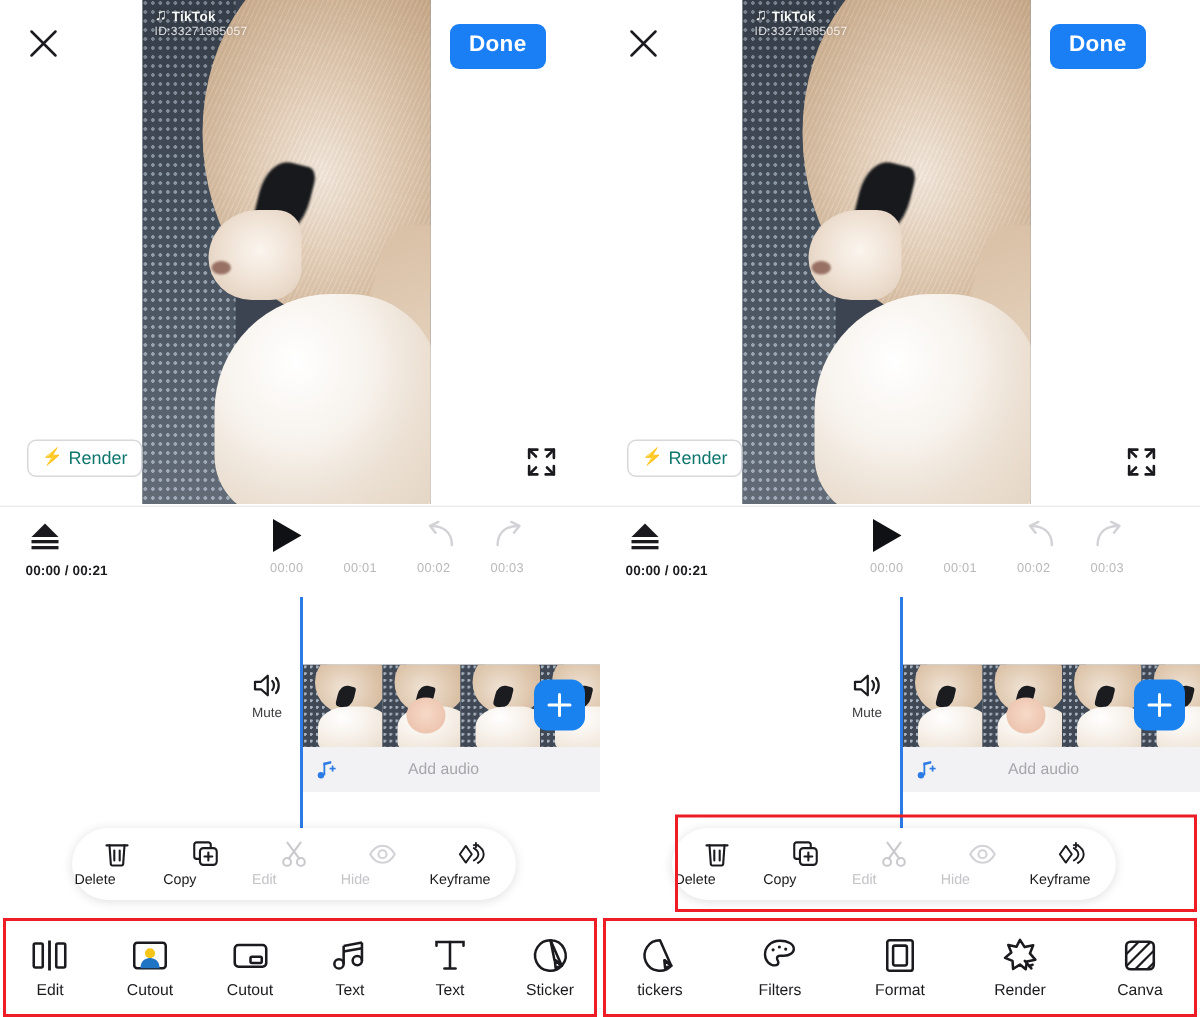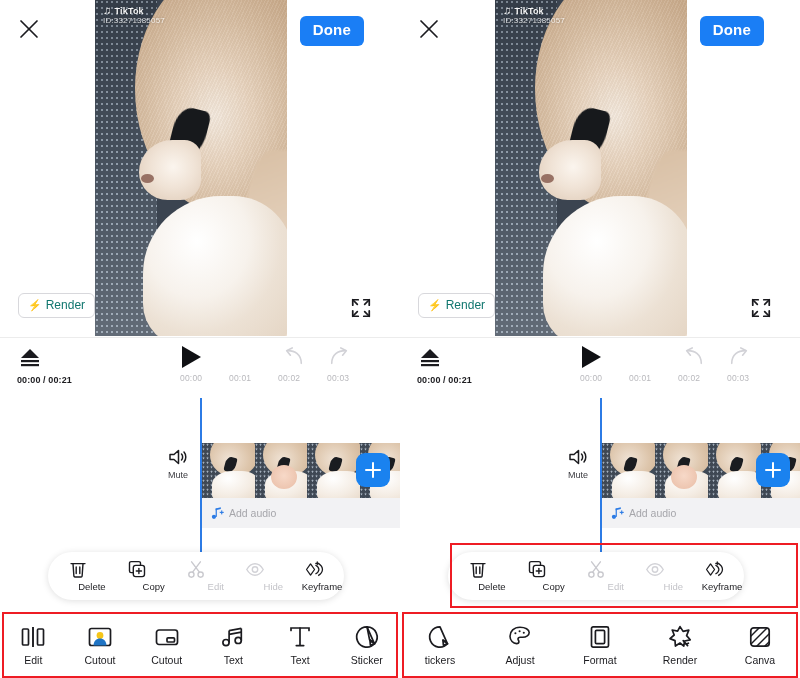--- a/index.html
+++ b/index.html
@@ -188,35 +188,35 @@
     background: #1a82ef; border-radius: 9px; cursor: pointer;
   }
   .add-clip-btn::before, .add-clip-btn::after {
     content: ""; position: absolute; background: #fff; border-radius: 1px;
   }
   .add-clip-btn::before { left: 9px; top: 16px; width: 16px; height: 2.4px; }
   .add-clip-btn::after  { left: 15.8px; top: 9px; width: 2.4px; height: 16px; }
 
   .audio-row {
     position: absolute; left: 190px; top: 100px; width: 210px; height: 30px;
-    background: #f2f2f4; display: flex; align-items: center; padding-left: 9px; cursor: pointer;
+    background: #f2f2f4; display: flex; align-items: center; padding-left: 9px; cursor: pointer; gap: 43px;
   }
   .audio-note { width: 13px; height: 13px; margin-right: 5px; }
   .audio-note svg { width: 100%; height: 100%; display: block; }
   .audio-label { font-size: 10.5px; color: #a6a6ab; }
 
   
   .ctx-wrap { position: absolute; left: 48px; top: 552px; width: 296px; height: 48px; }
   .ctx-bar {
     width: 100%; height: 100%;
     background: #fff; border-radius: 24px;
     box-shadow: 0 1px 7px rgba(0,0,0,.13);
     display: flex; align-items: center; justify-content: space-around;
   }
-  .ctx-item { width: 56px; text-align: right; cursor: pointer; }
+  .ctx-item { width: 56px; text-align: left; cursor: pointer; }
   .ctx-item .ci { width: 20px; height: 19px; margin: 0 auto 2px; }
   .ctx-item .ci svg { width: 100%; height: 100%; display: block; }
   .ctx-item .cl { font-size: 9.5px; color: #1b1b1f; }
   .ctx-item.dim .cl { color: #c3c3c8; }
 
   
   .bottombar { position: absolute; left: 0; bottom: 0; width: 400px; height: 66px; background: #fff; }
   .bottombar-inner {
     position: absolute; left: 0; top: 4px; width: 400px; height: 58px;
     display: flex; align-items: center;
@@ -746,21 +746,21 @@
 
         <div class="bb-item">
           <div class="bi">
             <svg viewBox="0 0 26 26" fill="none" stroke="#1b1b1f" stroke-width="1.6">
               <path d="M13 3.2 C6.8 3.2 3 7.3 3 12.3 C3 16.6 6.2 19.6 9.6 19.6 C11.4 19.6 11.9 18.6 11.9 17.7 C11.9 16.4 11 16.1 11 14.9 C11 13.9 11.9 13.2 13.3 13.2 L15.6 13.2 C19.4 13.2 22.2 11.1 22.2 8.6 C22.2 5.4 18.2 3.2 13 3.2 Z"></path>
               <circle cx="8.4" cy="9.2" r="1.05" fill="#1b1b1f" stroke="none"></circle>
               <circle cx="12.6" cy="7.3" r="1.05" fill="#1b1b1f" stroke="none"></circle>
               <circle cx="16.8" cy="8.7" r="1.05" fill="#1b1b1f" stroke="none"></circle>
             </svg>
           </div>
-          <div class="bl">Adjust</div>
+          <div class="bl">Filters</div>
         </div>
 
         <div class="bb-item">
           <div class="bi">
             <svg viewBox="0 0 26 26" fill="none" stroke="#1b1b1f" stroke-width="1.7">
               <rect x="4.5" y="2.8" width="17" height="20.4" rx="1.6"></rect>
               <rect x="8.4" y="6.4" width="9.2" height="13.2" rx="1.2"></rect>
             </svg>
           </div>
           <div class="bl">Format</div>

